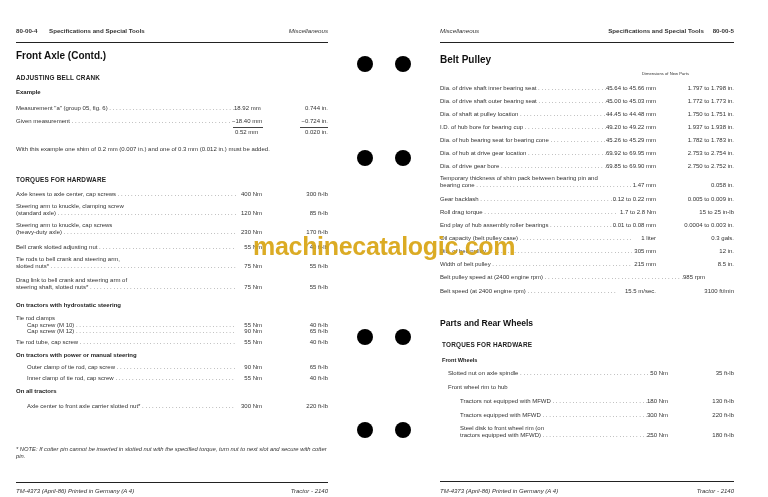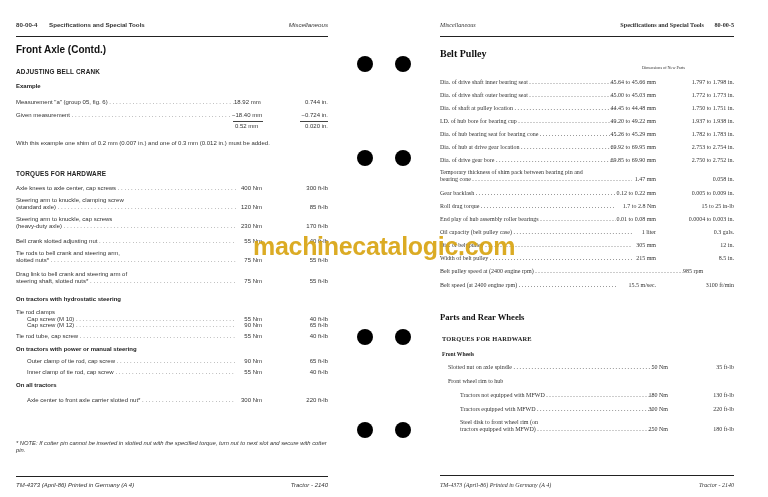--- a/index.html
+++ b/index.html
@@ -1,20 +1,20 @@
 <!DOCTYPE html>
 <html><head>
 <meta charset="utf-8">
 <style>
   html, body { margin:0; padding:0; }
   body { width:768px; height:497px; background:#fff; position:relative; overflow:hidden;
          font-family:"Liberation Sans", sans-serif; color:#222; }
-  .page { position:absolute; top:6px; height:480px; }
+  .page { position:absolute; top:12px; height:480px; }
   .left { left:16px; width:312px; }
-  .right { left:440px; width:294px;font-family:Liberation Serif, serif; }
+  .right { left:440px; width:294px; }
   .hdr { position:absolute; top:15px; left:0; right:0; height:12px; font-size:6.2px; color:#333; }
   .hdr .pn { font-weight:bold; }
   .hdr .it { font-style:italic; }
   .rule { position:absolute; left:0; right:0; height:0; border-top:1.6px solid #222; }
   .h1 { position:absolute; font-weight:bold; font-size:10px; color:#111; }
   .h2 { position:absolute; font-weight:bold; font-size:6.4px; letter-spacing:0.2px; color:#222; }
   .h3 { position:absolute; font-weight:bold; font-size:6px; color:#222; }
   .row { position:absolute; left:0; right:0; font-size:6px; color:#333; line-height:7px; }
   .lbl { position:absolute; white-space:nowrap; overflow:hidden; }
   .lbl::after { content:" . . . . . . . . . . . . . . . . . . . . . . . . . . . . . . . . . . . . . . . . . . . . . . . . . . . . . . . . . . . . . . . . . . . ."; }

